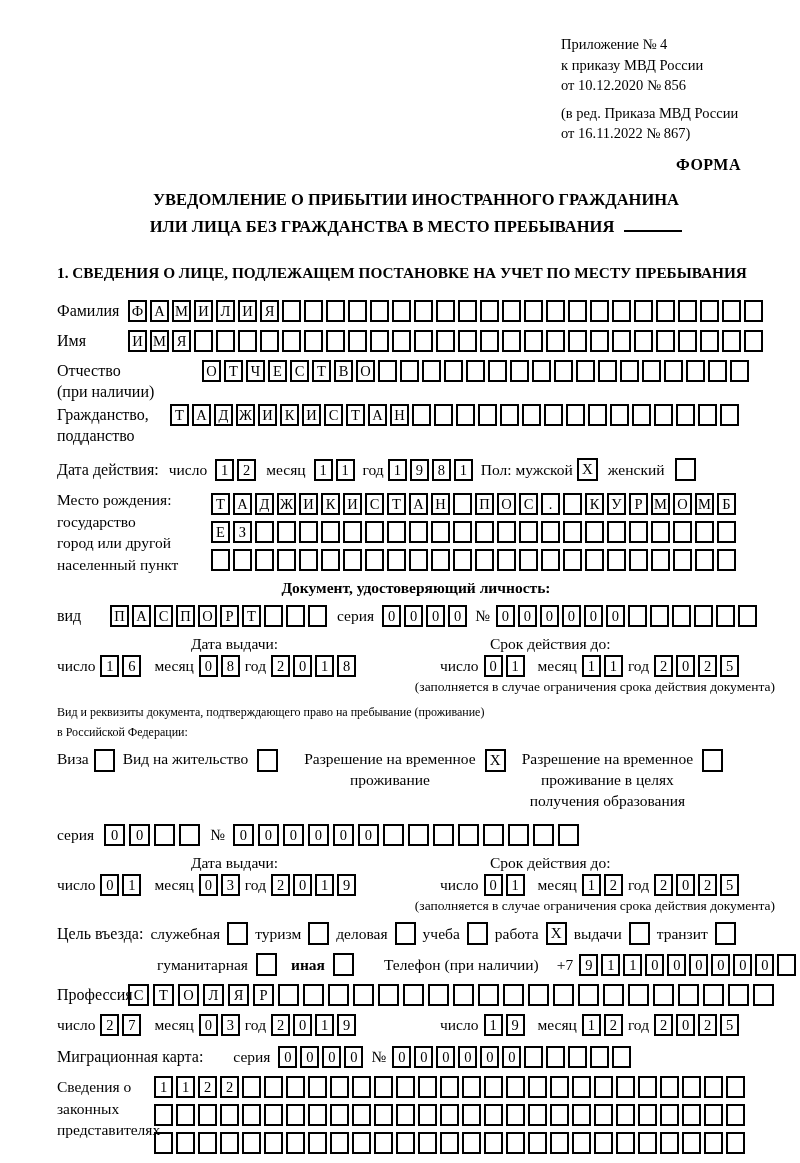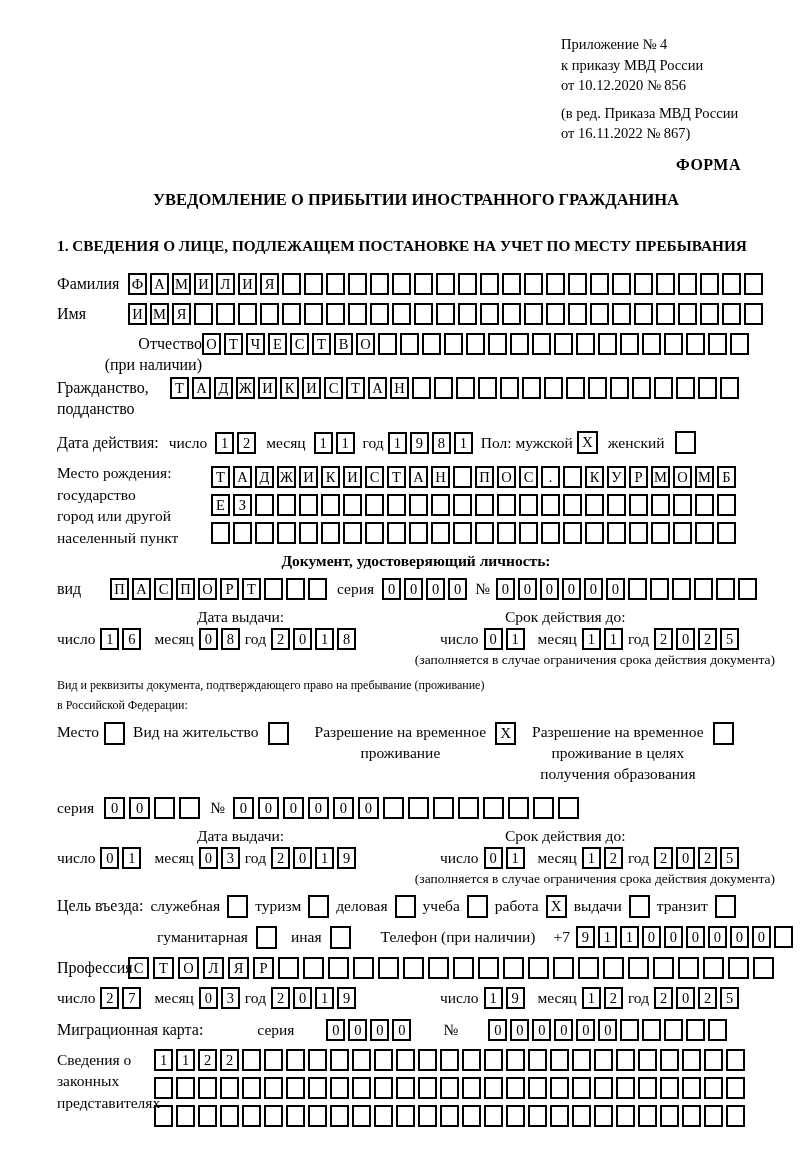--- a/index.html
+++ b/index.html
@@ -13,43 +13,43 @@
   .title{text-align:center;font-weight:bold;font-size:16.5px;line-height:1.65;margin-top:12px;}
   .uline{display:inline-block;width:58px;border-bottom:2px solid #000;margin-left:10px;height:14px;}
   .sec-head{margin-top:24px;font-weight:bold;font-size:15.3px;}
 
   
   .formbody{margin-top:18px;}
   .frow{display:flex;align-items:flex-start;margin-bottom:8px;}
   .inl{display:flex;align-items:center;margin-bottom:8px;}
   .lbl{font-size:16px;line-height:22px;flex:0 0 auto;}
   .lbl2{font-size:16px;line-height:21px;flex:0 0 auto;}
-  .w71{width:71px;} .w145{width:145px;text-align:right;} .w113{width:113px;} .w53{width:53px;}
+  .w71{width:71px;} .w145{width:145px;} .w113{width:113px;} .w53{width:53px;}
   .sub{font-size:15.5px;line-height:22px;flex:0 0 auto;}
 
   
   .cells{display:flex;gap:3px;flex:0 0 auto;}
   .cell{flex:0 0 19px;height:22px;box-sizing:border-box;border:2px solid #000;text-align:center;font-size:14.5px;line-height:18px;}
   .cells-lg{gap:4px;}
   .cells-lg .cell{flex:0 0 21px;}
 
   
   .chk{flex:0 0 auto;display:inline-flex;align-items:center;justify-content:center;width:21px;height:23px;box-sizing:border-box;border:2px solid #000;font-size:15px;line-height:19px;}
 
   
   .bp{display:flex;margin-bottom:4px;align-items:center;}
   .bp-labels{width:154px;font-size:15.5px;line-height:21.5px;flex:0 0 auto;}
   .stackrows{display:flex;flex-direction:column;gap:6px;}
 
   .doc-head{text-align:center;font-weight:bold;font-size:15.5px;margin:2px 0 8px;}
 
   
   .dh{position:relative;height:20px;margin-top:2px;font-size:15.5px;}
-  .dh-left{position:absolute;left:140px;}
-  .dh-right{position:absolute;left:448px;}
+  .dh-left{position:absolute;left:134px;}
+  .dh-right{position:absolute;left:433px;}
   .drow{display:flex;align-items:center;margin-bottom:2px;}
   .dg{display:flex;align-items:center;gap:5px;}
   .dg2{margin-left:84px;}
   .fn{text-align:right;font-size:13.5px;margin-bottom:8px;}
 
   .intro{font-size:12px;line-height:1.5;margin-top:8px;}
 
   
   .cbrow{display:flex;align-items:flex-start;margin:8px 0 12px;}
   .cbg{display:flex;align-items:flex-start;}
@@ -77,20 +77,23 @@
     <div>от 10.12.2020 № 856</div>
     <div class="annex-sub">
       <div>(в ред. Приказа МВД России</div>
       <div>от 16.11.2022 № 867)</div>
     </div>
   </div>
   <div class="forma">ФОРМА</div>
 
   <div class="title">
     <div>УВЕДОМЛЕНИЕ О ПРИБЫТИИ ИНОСТРАННОГО ГРАЖДАНИНА</div>
+    <div>
+      <span>ИЛИ ЛИЦА БЕЗ ГРАЖДАНСТВА В МЕСТО ПРЕБЫВАНИЯ</span><span class="uline"></span>
+    </div>
   </div>
 
   <div class="sec-head">1. СВЕДЕНИЯ О ЛИЦЕ, ПОДЛЕЖАЩЕМ ПОСТАНОВКЕ НА УЧЕТ ПО МЕСТУ ПРЕБЫВАНИЯ</div>
 
   <div class="formbody">
 
     <div class="frow">
       <div class="lbl w71">Фамилия</div>
       <div class="cells">
           <span class="cell">Ф</span>
@@ -427,21 +430,21 @@
           </span>
       </div>
     </div>
     <div class="fn">(заполняется в случае ограничения срока действия документа)</div>
 
     <div class="intro">Вид и реквизиты документа, подтверждающего право на пребывание (проживание)</div>
     <div class="intro" style="margin-top:2px;">в Российской Федерации:</div>
 
     <div class="cbrow">
       <div class="cbg">
-        <span class="cap">Место</span>
+        <span class="cap">Виза</span>
         <span class="chk" style="margin-left:5px;"></span>
       </div>
       <div class="cbg g2">
         <span class="cap">Вид на жительство</span>
         <span class="chk"></span>
       </div>
       <div class="cbg g3">
         <span class="cap c">
           <span>Разрешение на временное</span><br>
           <span>проживание</span>
@@ -559,21 +562,21 @@
       </span>
       <span class="opt">
         <span class="sub">транзит</span>
         <span class="chk"></span>
       </span>
     </div>
 
     <div class="inl">
       <span class="sub" style="margin-left:100px;">гуманитарная</span>
       <span class="chk ml8"></span>
-      <span class="sub" style="margin-left:14px;">иная</span>
+      <span class="sub" style="margin-left:14px;font-weight:bold;">иная</span>
       <span class="chk ml8"></span>
       <span class="sub ml30">Телефон (при наличии)</span>
       <span class="sub ml18">+7</span>
       <span class="cells" style="margin-left:6px;">
           <span class="cell">9</span>
           <span class="cell">1</span>
           <span class="cell">1</span>
           <span class="cell">0</span>
           <span class="cell">0</span>
           <span class="cell">0</span>
@@ -650,21 +653,21 @@
         <span class="sub">год</span>
         <span class="cells">
             <span class="cell">2</span>
             <span class="cell">0</span>
             <span class="cell">2</span>
             <span class="cell">5</span>
           </span>
       </div>
     </div>
 
-    <div class="inl" style="margin-top:10px;gap:24px;">
+    <div class="inl" style="margin-top:10px;">
       <span class="lbl">Миграционная карта:</span>
       <span class="sub ml30">серия</span>
       <span class="cells ml8">
           <span class="cell">0</span>
           <span class="cell">0</span>
           <span class="cell">0</span>
           <span class="cell">0</span>
         </span>
       <span class="sub ml8">№</span>
       <span class="cells" style="margin-left:6px;">

